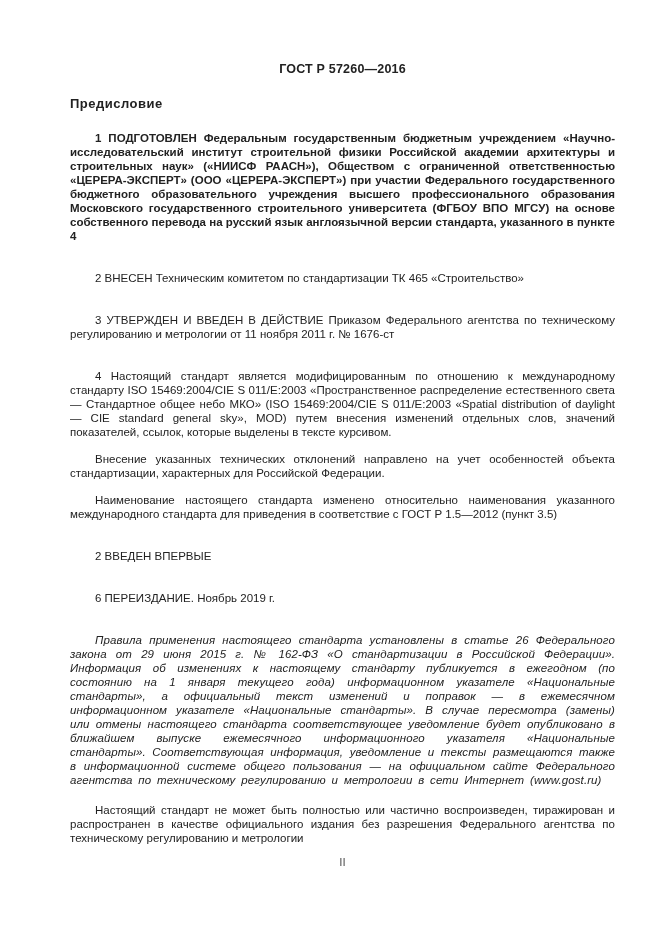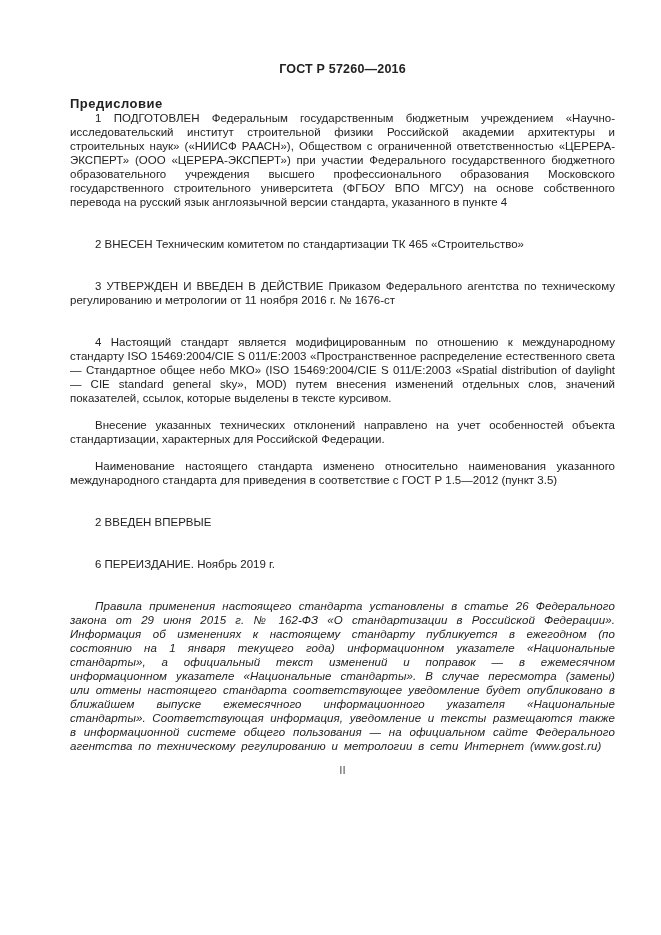--- a/index.html
+++ b/index.html
@@ -33,21 +33,21 @@
     letter-spacing: 0.5px;
   }
   p { margin: 0; text-align: center; }
   .just {
     text-align: justify;
     text-indent: 25px;
     hyphens: auto;
     -webkit-hyphens: auto;
   }
   .item { margin-top: 28px; }
-  .first-item { margin-top: 0; }
+  .first-item { margin-top: 20px; font-weight: bold; }
   .sub { margin-top: 13px; }
   .legal {
     margin-top: 28px;
     font-style: italic;
     word-spacing: 2.5px;
     letter-spacing: 0.1px;
   }
   .copyright {
     margin-top: 110px;
     text-align: right;
@@ -64,31 +64,32 @@
 <div class="page">
 
   <p class="doc-code">ГОСТ Р 57260—2016</p>
 
   <p class="title">Предисловие</p>
 
   <p class="just item first-item">1 ПОДГОТОВЛЕН Федеральным государственным бюджетным учреждением «Научно-исследовательский институт строительной физики Российской академии архитектуры и строительных наук» («НИИСФ РААСН»), Обществом с ограниченной ответственностью «ЦЕРЕРА-ЭКСПЕРТ» (ООО «ЦЕРЕРА-ЭКСПЕРТ») при участии Федерального государственного бюджетного образовательного учреждения высшего профессионального образования Московского государственного строительного университета (ФГБОУ ВПО МГСУ) на основе собственного перевода на русский язык англоязычной версии стандарта, указанного в пункте 4</p>
 
   <p class="just item">2 ВНЕСЕН Техническим комитетом по стандартизации ТК 465 «Строительство»</p>
 
-  <p class="just item">3 УТВЕРЖДЕН И ВВЕДЕН В ДЕЙСТВИЕ Приказом Федерального агентства по техническому регулированию и метрологии от 11 ноября 2016 г. № 1676-ст</p>
+  <p class="just item">3 УТВЕРЖДЕН И ВВЕДЕН В ДЕЙСТВИЕ Приказом Федерального агентства по техническому регулированию и метрологии от 11 ноября 2011 г. № 1676-ст</p>
 
   <p class="just item">4 Настоящий стандарт является модифицированным по отношению к международному стандарту ISO 15469:2004/CIE S 011/E:2003 «Пространственное распределение естественного света — Стандартное общее небо МКО» (ISO 15469:2004/CIE S 011/E:2003 «Spatial distribution of daylight — CIE standard general sky», MOD) путем внесения изменений отдельных слов, значений показателей, ссылок, которые выделены в тексте курсивом.</p>
 
   <p class="just sub">Внесение указанных технических отклонений направлено на учет особенностей объекта стандартизации, характерных для Российской Федерации.</p>
 
   <p class="just sub">Наименование настоящего стандарта изменено относительно наименования указанного международного стандарта для приведения в соответствие с ГОСТ Р 1.5—2012 (пункт 3.5)</p>
 
   <p class="just item">2 ВВЕДЕН ВПЕРВЫЕ</p>
 
   <p class="just item">6 ПЕРЕИЗДАНИЕ. Ноябрь 2019 г.</p>
 
   <p class="just legal">Правила применения настоящего стандарта установлены в статье 26 Федерального закона от 29 июня 2015 г. № 162-ФЗ «О стандартизации в Российской Федерации». Информация об изменениях к настоящему стандарту публикуется в ежегодном (по состоянию на 1 января текущего года) информационном указателе «Национальные стандарты», а официальный текст изменений и поправок — в ежемесячном информационном указателе «Национальные стандарты». В случае пересмотра (замены) или отмены настоящего стандарта соответствующее уведомление будет опубликовано в ближайшем выпуске ежемесячного информационного указателя «Национальные стандарты». Соответствующая информация, уведомление и тексты размещаются также в информационной системе общего пользования — на официальном сайте Федерального агентства по техническому регулированию и метрологии в сети Интернет (www.gost.ru)</p>
 
 
+  <p class="just repro">Настоящий стандарт не может быть полностью или частично воспроизведен, тиражирован и распространен в качестве официального издания без разрешения Федерального агентства по техническому регулированию и метрологии</p>
 
   <p class="pagenum">II</p>
 
 </div>
 
 </body></html>

